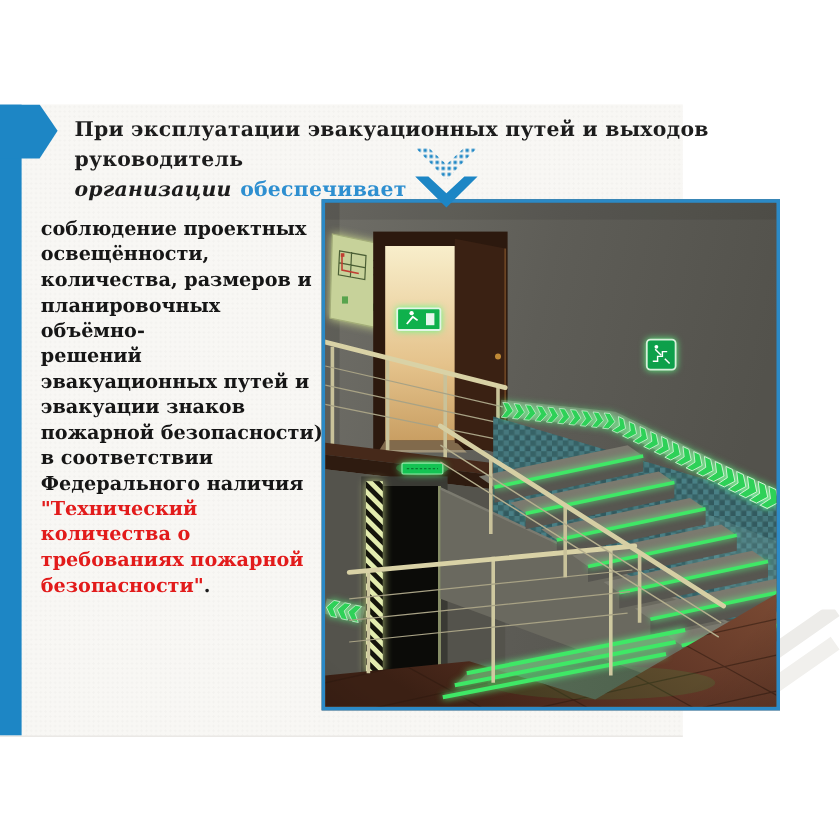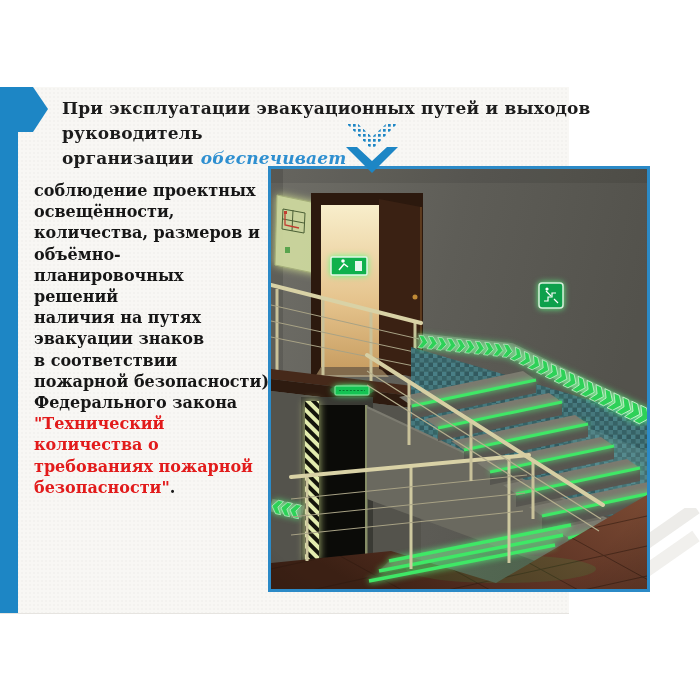--- a/index.html
+++ b/index.html
@@ -4,22 +4,22 @@
 <style>
   html,body{margin:0;padding:0;background:#ffffff;}
   .canvas{position:relative;width:700px;height:700px;background:#ffffff;overflow:hidden;
           font-family:"DejaVu Serif",serif;}
   .slide{position:absolute;left:0;top:87px;width:569px;height:526px;background:#f8f7f4;
          background-image:radial-gradient(rgba(0,0,0,.018) 1px,transparent 1px);background-size:4px 4px;
          border-bottom:1px solid #e6e4e0;}
   .ribbon{position:absolute;left:0;top:0;width:52px;height:526px;}
   .header{position:absolute;left:62px;top:9px;width:600px;color:#1c1c1c;font-size:17px;
           font-weight:700;line-height:25px;letter-spacing:.2px;}
-  .header .line2 span:first-child{margin-right:.42em;}
-  .c-accent{color:#2e8fd0;font-style:italic;} .c-red{color:#e21b1b;} .c-ink{color:#1b1b1b;}
+  .header .line2 span:first-child{margin-right:.42em;font-style:italic;}
+  .c-accent{color:#2e8fd0;} .c-red{color:#e21b1b;} .c-ink{color:#1b1b1b;}
   .down-arrow{position:absolute;left:342px;top:35px;width:60px;height:52px;z-index:3;}
   .bodytext{position:absolute;left:34px;top:93px;width:238px;color:#161616;font-size:16px;
             font-weight:700;line-height:21.2px;}
   .bline{white-space:nowrap;}
   .figure{position:absolute;left:268px;top:79px;width:376px;height:420px;
           border:3px solid #2b8ac7;background:#55544f;z-index:2;}
   .figure svg{display:block;}
   .watermark{position:absolute;left:556px;top:508px;width:144px;height:78px;z-index:1;}
   .glow{filter:drop-shadow(0 0 3px rgba(90,255,130,.95));}
   .glowY{filter:drop-shadow(0 0 4px rgba(222,238,150,.85));}
@@ -49,28 +49,28 @@
         </pattern>
       </defs>
       <polygon points="4,0 15,0 30,14 45,0 56,0 30,27" fill="url(#dotp)"></polygon>
       <polygon points="4,24 15,24 30,38 45,24 56,24 30,50" fill="#1d86c5"></polygon>
     </svg>
 
     <div class="bodytext">
         <div class="bline"><span>соблюдение проектных</span></div>
         <div class="bline"><span>освещённости,</span></div>
         <div class="bline"><span>количества, размеров и</span></div>
+        <div class="bline"><span>планировочных</span></div>
         <div class="bline"><span>объёмно-</span></div>
-        <div class="bline"><span>планировочных</span></div>
         <div class="bline"><span>решений</span></div>
-        <div class="bline"><span>наличия на путях</span></div>
+        <div class="bline"><span>эвакуационных путей и</span></div>
         <div class="bline"><span>эвакуации знаков</span></div>
+        <div class="bline"><span>пожарной безопасности)</span></div>
         <div class="bline"><span>в соответствии</span></div>
-        <div class="bline"><span>пожарной безопасности)</span></div>
-        <div class="bline"><span>Федерального закона</span></div>
+        <div class="bline"><span>Федерального наличия</span></div>
         <div class="bline"><span class="c-red">"Технический</span></div>
         <div class="bline"><span class="c-red">количества о</span></div>
         <div class="bline"><span class="c-red">требованиях пожарной</span></div>
         <div class="bline"><span class="c-red">безопасности"</span><span class="c-ink">.</span></div>
       </div>
 
     <div class="figure">
       <svg width="376" height="420" viewBox="0 0 376 420">
         <defs>
           <linearGradient id="wallGrad" x1="0" y1="0" x2="1" y2="0.25">

